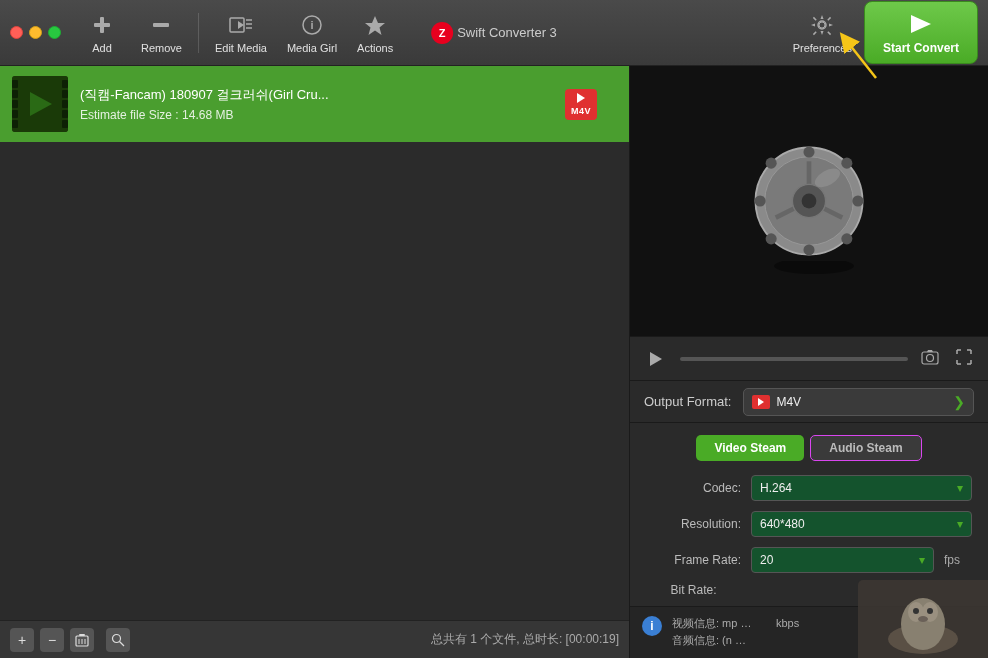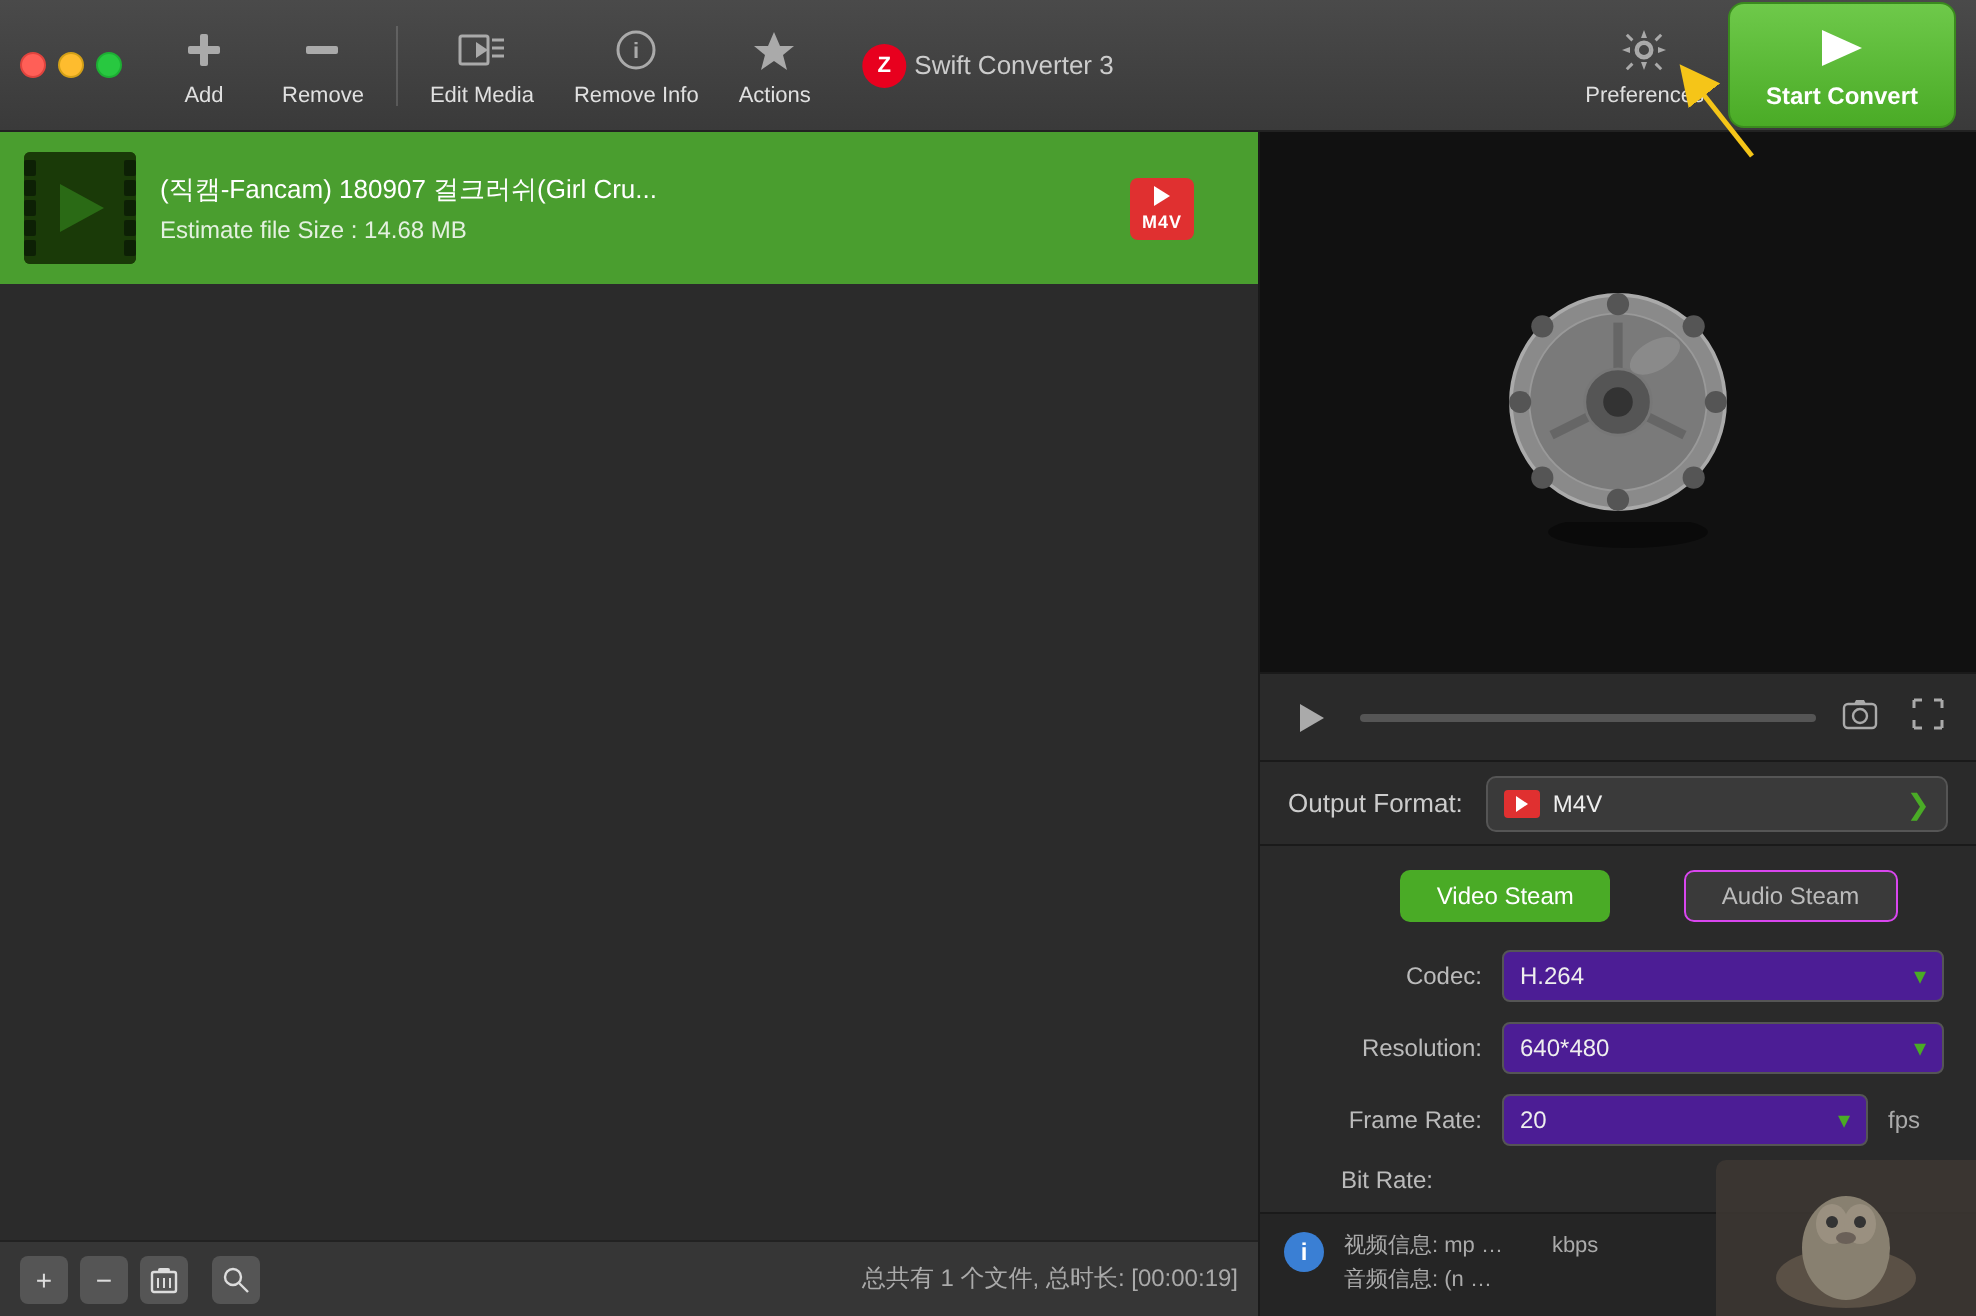--- a/index.html
+++ b/index.html
@@ -383,22 +383,21 @@
       gap: 6px;
       margin-bottom: 14px;
       justify-content: center;
     }
     .tab-btn {
       padding: 5px 18px;
       border-radius: 5px;
       border: none;
       cursor: pointer;
       font-size: 12px;
-      font-weight: 400;
-      margin-left: 31px;
+      font-weight: 700;
     }
     .tab-btn.active {
       background: #4aab26;
       color: white;
     }
     .tab-btn.inactive {
       background: #3a3a3a;
       color: #bbb;
       border: 1px solid #d946ef;
     }
@@ -412,21 +411,21 @@
     .setting-label {
       color: #bbb;
       font-size: 12px;
       width: 95px;
       text-align: right;
       flex-shrink: 0;
     }
     .setting-select {
       flex: 1;
       height: 26px;
-      background: #4c1d95;
+      background: #14532d;
       border: 1px solid #555;
       border-radius: 4px;
       color: #eee;
       font-size: 12px;
       padding: 0 8px;
       display: flex; align-items: center; justify-content: space-between;
       cursor: pointer;
     }
     .setting-select-arrow {
       color: #4aab26;
@@ -555,21 +554,21 @@
     <span>Edit Media</span>
   </button>
 
   <button class="toolbar-btn">
     <div class="icon-wrap">
       <svg width="22" height="22" viewBox="0 0 22 22">
         <circle cx="11" cy="11" r="9" fill="none" stroke="#aaa" stroke-width="1.5"></circle>
         <text x="11" y="15" text-anchor="middle" fill="#aaa" font-size="11" font-weight="bold">i</text>
       </svg>
     </div>
-    <span>Remove Info</span>
+    <span>Media Girl</span>
   </button>
 
   <button class="toolbar-btn">
     <div class="icon-wrap">
       <svg width="22" height="22" viewBox="0 0 22 22">
         <polygon points="11,2 14,9 21,9 15.5,13.5 17.5,21 11,16.5 4.5,21 6.5,13.5 1,9 8,9" fill="#aaa"></polygon>
       </svg>
     </div>
     <span>Actions</span>
   </button>

